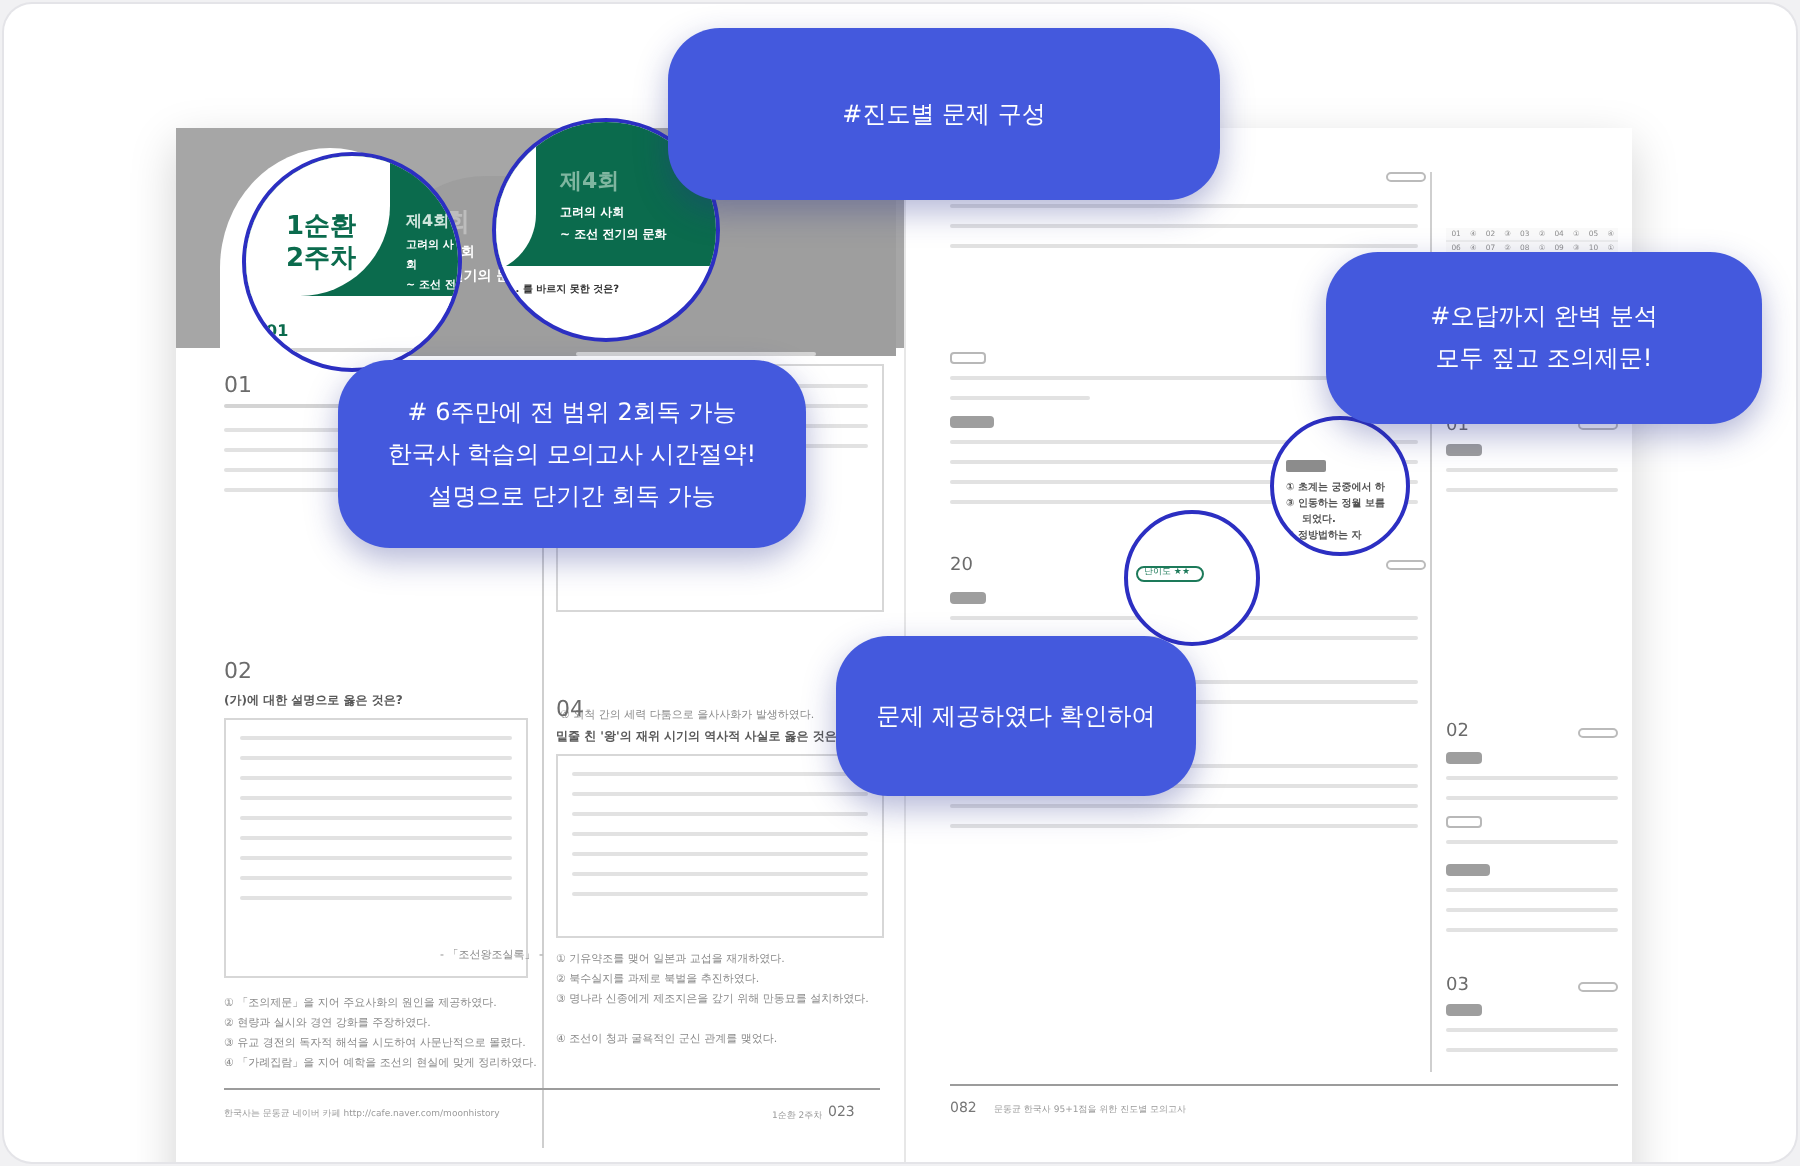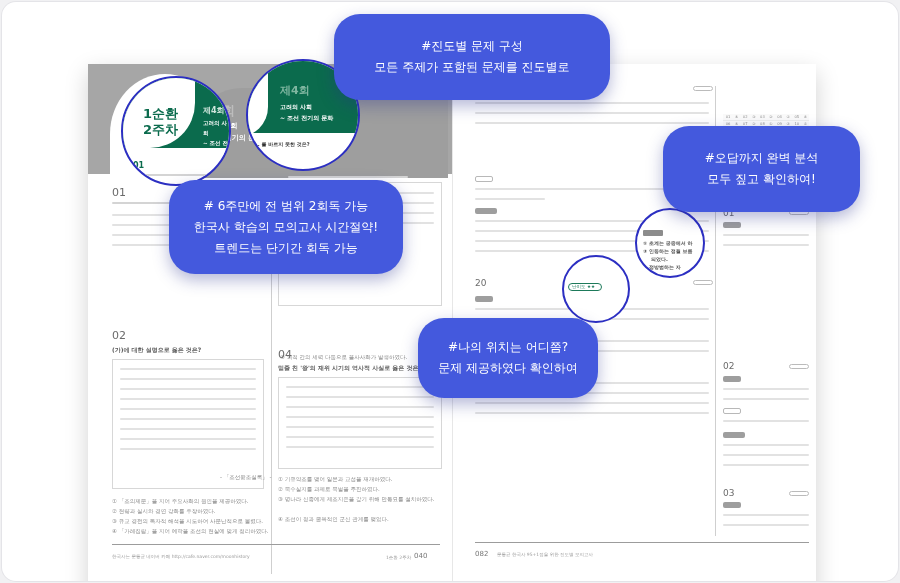--- a/index.html
+++ b/index.html
@@ -63,21 +63,21 @@
   .zc3 .tg { position: absolute; left: 6px; top: 20px; width: 20px; height: 6px; background: #8c8c8c; border-radius: 1px; }
   .zc3 .tx { position: absolute; left: 6px; font-size: 5px; color: #555; font-weight: bold; white-space: nowrap; }
 
   .zc4 { left: 560px; top: 253px; width: 68px; height: 68px; background: #fff; }
   .zc4 .badge { position: absolute; left: 4px; top: 26px; width: 34px; height: 8px; border: 1px solid #1d7a5a; border-radius: 4px; font-size: 4.5px; color: #1d7a5a; line-height: 6px; padding-left: 3px; white-space: nowrap; }
 
   
   .callout { position: absolute; background: #4459dd; color: #fff; text-align: center; border-radius: 26px; box-shadow: 0 6px 16px rgba(40,50,140,0.35); font-family: "DejaVu Sans", sans-serif; font-size: 12px; line-height: 21px; display: flex; flex-direction: column; justify-content: center; }
   .c1 { left: 332px; top: 12px; width: 276px; height: 86px; }
   .c2 { left: 167px; top: 178px; width: 234px; height: 94px; }
-  .c3 { left: 661px; top: 124px; width: 197px; height: 86px; border-radius: 26px; }
+  .c3 { left: 661px; top: 124px; width: 218px; height: 86px; border-radius: 26px; }
   .c4 { left: 416px; top: 316px; width: 180px; height: 80px; }
 </style>
 </head>
 <body>
 
 <div class="frame">
 
   <div class="spread">
 
     <div class="page left">
@@ -141,21 +141,21 @@
       <div class="line" style="left:198px;top:372px;width:148px;"></div>
       <div class="line" style="left:198px;top:382px;width:148px;"></div>
       <div class="choice" style="left:190px;top:412px;">① 기유약조를 맺어 일본과 교섭을 재개하였다.</div>
       <div class="choice" style="left:190px;top:422px;">② 북수실지를 과제로 북벌을 추진하였다.</div>
       <div class="choice" style="left:190px;top:432px;">③ 명나라 신종에게 제조지은을 갚기 위해 만동묘를 설치하였다.</div>
       <div class="choice" style="left:190px;top:452px;">④ 조선이 청과 굴욕적인 군신 관계를 맺었다.</div>
 
       <div class="footer-rule" style="left:24px;top:480px;width:328px;"></div>
       <div class="footer-text" style="left:24px;top:490px;">한국사는 문동균 네이버 카페 http://cafe.naver.com/moonhistory</div>
       <div class="footer-text" style="left:298px;top:491px;">1순환 2주차</div>
-      <div class="pageno" style="left:326px;top:488px;">040</div>
+      <div class="pageno" style="left:326px;top:488px;">023</div>
     </div>
 
     <div class="page right">
       <div class="diff" style="left:240px;top:22px;"></div>
       <div class="line" style="left:22px;top:38px;width:234px;"></div>
       <div class="line" style="left:22px;top:48px;width:234px;"></div>
       <div class="line" style="left:22px;top:58px;width:234px;"></div>
 
       <div class="tag o" style="left:22px;top:112px;width:18px;"></div>
       <div class="line" style="left:22px;top:124px;width:234px;"></div>
@@ -300,29 +300,27 @@
     <div class="tx" style="top:46px;left:14px;">되었다.</div>
     <div class="tx" style="top:54px;">④ 정방법하는 자</div>
   </div>
 
   <div class="zcircle zc4">
     <div class="badge">난이도 ★★</div>
   </div>
 
   <div class="callout c1">
     <div>#진도별 문제 구성</div>
-    <div>모든 주제가 포함된 문제를 진도별로</div>
   </div>
   <div class="callout c2">
     <div># 6주만에 전 범위 2회독 가능</div>
     <div>한국사 학습의 모의고사 시간절약!</div>
-    <div>트렌드는 단기간 회독 가능</div>
+    <div>설명으로 단기간 회독 가능</div>
   </div>
   <div class="callout c3">
     <div>#오답까지 완벽 분석</div>
-    <div>모두 짚고 확인하여!</div>
+    <div>모두 짚고 조의제문!</div>
   </div>
   <div class="callout c4">
-    <div>#나의 위치는 어디쯤?</div>
     <div>문제 제공하였다 확인하여</div>
   </div>
 
 </div>
 
 </body></html>

